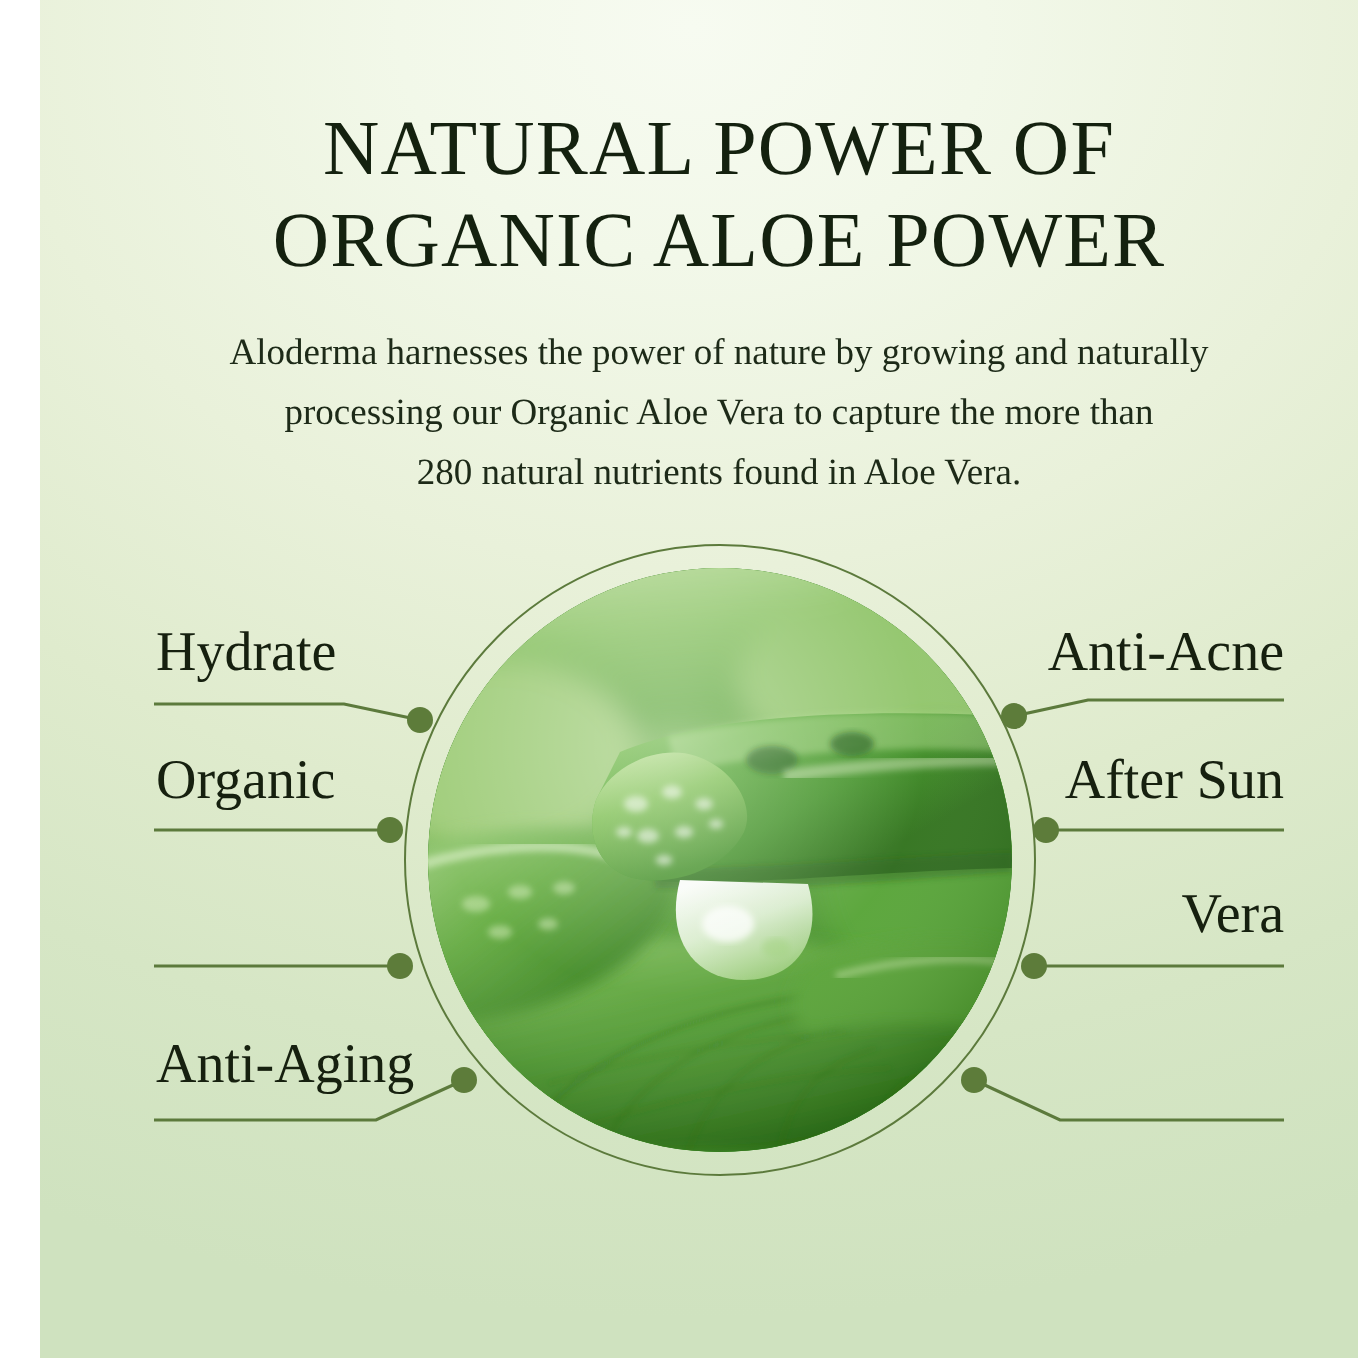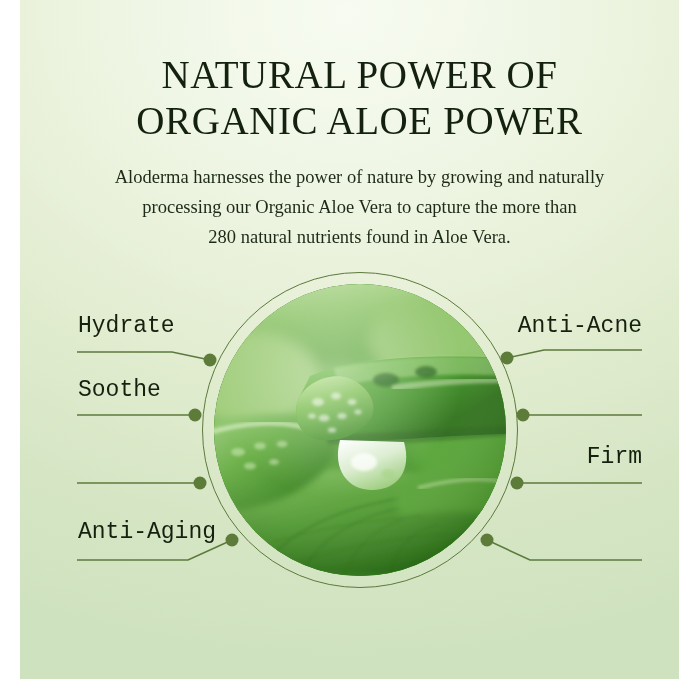--- a/index.html
+++ b/index.html
@@ -89,25 +89,25 @@
     left: 0;
     top: 0;
     width: 679px;
     height: 679px;
     pointer-events: none;
   }
 
   
   .label {
     position: absolute;
-    font-size: 23px;
+    font-size: 28px;
     line-height: 27px;
     color: #16200f;
     white-space: nowrap;
-    font-family: Liberation Mono, monospace;
+    font-family: Liberation Serif, serif;
   }
   .label.left  { left: 58px; text-align: left; }
   .label.right { right: 57px; text-align: right; }
 
   .lbl-hydrate    { top: 313px; }
   .lbl-soothe     { top: 377px; }
   .lbl-brighten   { top: 444px; }
   .lbl-antiaging  { top: 519px; }
 
   .lbl-antiacne   { top: 313px; }
@@ -296,19 +296,20 @@
       <circle cx="180" cy="483" r="6.5"></circle>
       <circle cx="212" cy="540" r="6.5"></circle>
       <circle cx="487" cy="358" r="6.5"></circle>
       <circle cx="503" cy="415" r="6.5"></circle>
       <circle cx="497" cy="483" r="6.5"></circle>
       <circle cx="467" cy="540" r="6.5"></circle>
     </g>
   </svg>
 
   <div class="label left lbl-hydrate">Hydrate</div>
-  <div class="label left lbl-soothe">Soothe</div>
+  <div class="label left lbl-soothe">Organic</div>
   <div class="label right lbl-antiacne">Anti-Acne</div>
 
   <div class="label left lbl-antiaging">Anti-Aging</div>
-  <div class="label right lbl-firm">Firm</div>
+  <div class="label right lbl-aftersun">After Sun</div>
+  <div class="label right lbl-firm">Vera</div>
 
 </div>
 
 </body></html>

